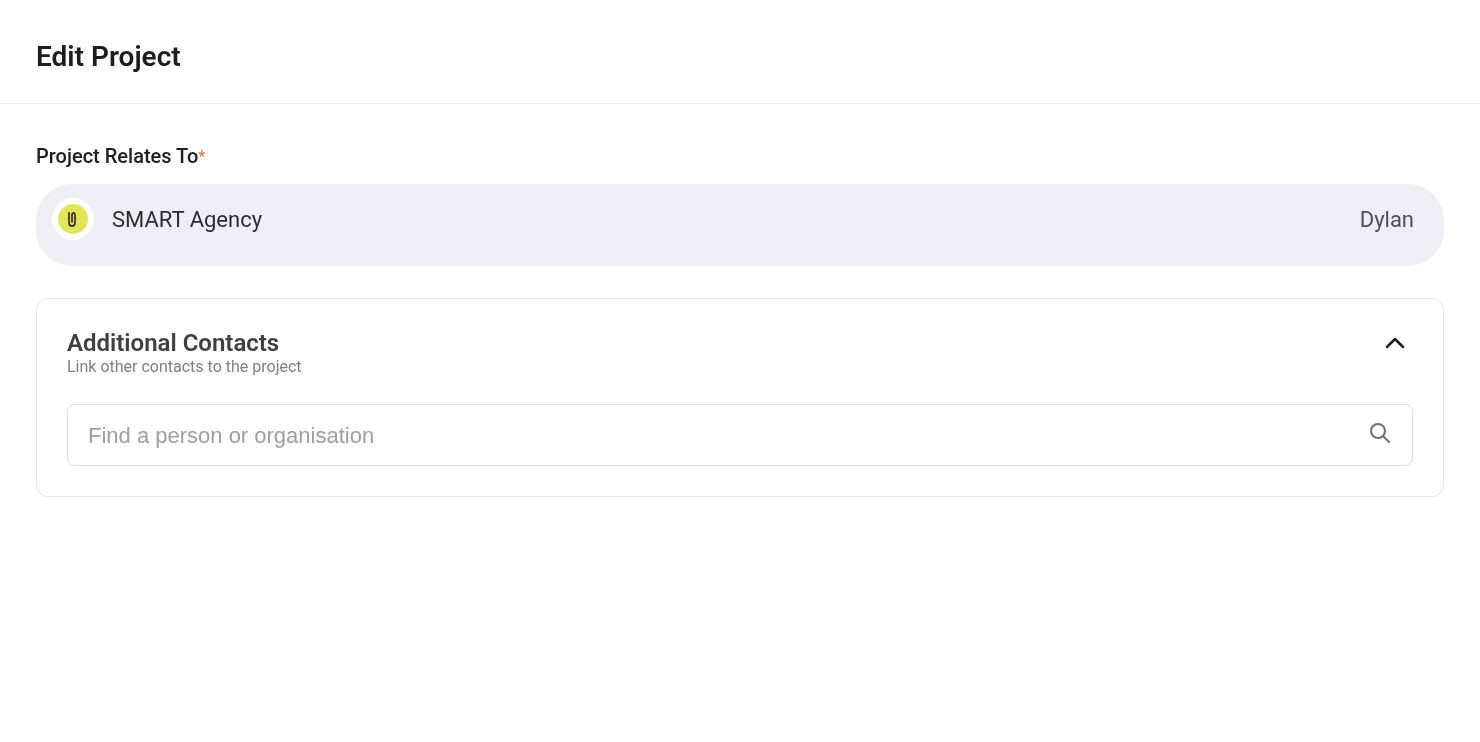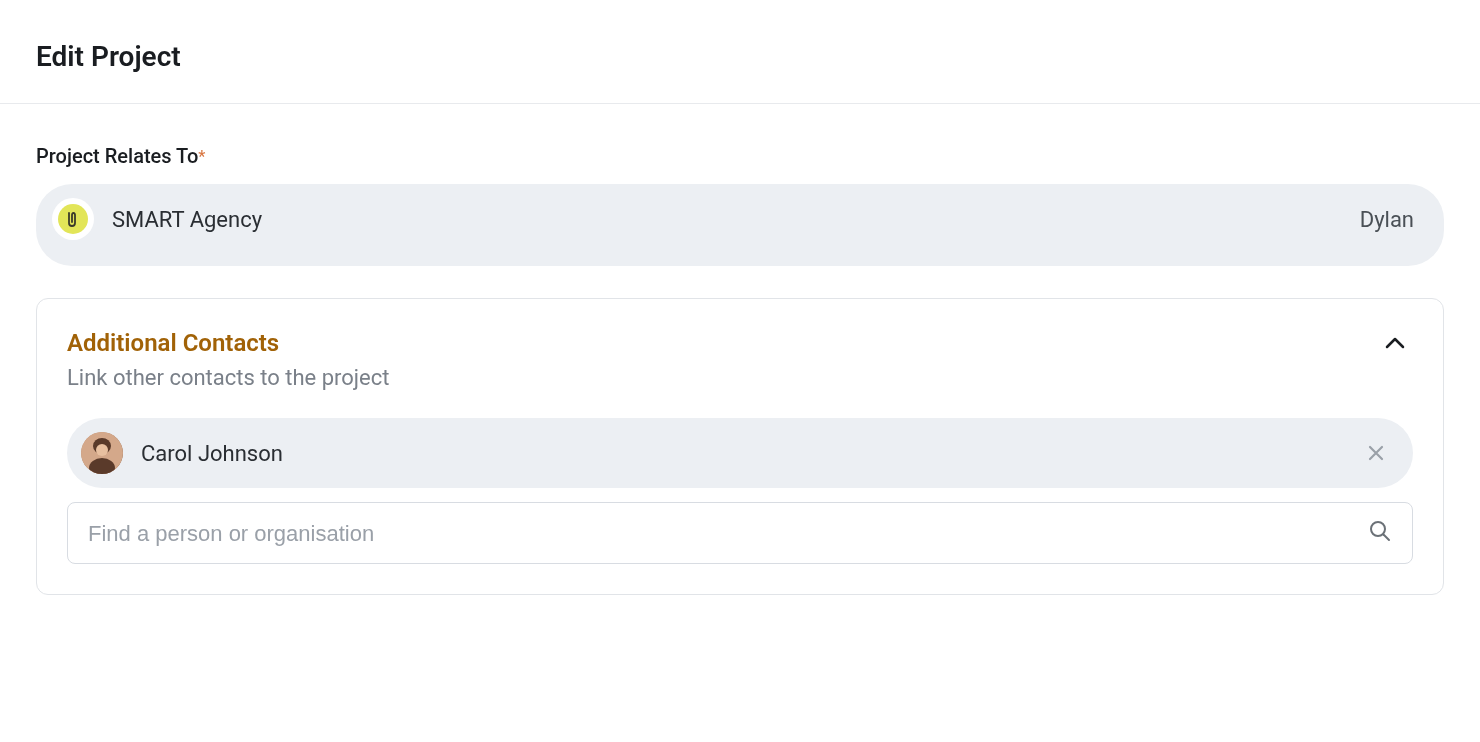--- a/index.html
+++ b/index.html
@@ -90,25 +90,24 @@
     }
     .card-header {
       display: flex;
       align-items: flex-start;
       justify-content: space-between;
       margin-bottom: 28px;
     }
     .card-title {
       font-size: 24px;
       font-weight: 600;
-      color: #a16207;
-      margin-bottom: 8px;
+      color: #404040;
     }
     .card-subtitle {
-      font-size: 22px;
+      font-size: 16px;
       color: #7a8089;
       font-weight: 400;
     }
     .chevron-btn {
       cursor: pointer;
       padding: 8px;
       display: flex;
       align-items: center;
       justify-content: center;
     }
@@ -217,38 +216,20 @@
         <div class="card-subtitle">Link other contacts to the project</div>
       </div>
       <div class="chevron-btn">
         <svg width="20" height="12" viewBox="0 0 20 12" fill="none">
           <path d="M2 10 L10 2 L18 10" stroke="#1a1d21" stroke-width="2.5" fill="none" stroke-linecap="round" stroke-linejoin="round"></path>
         </svg>
       </div>
     </div>
 
 
-    <div class="contact-pill">
-      <div class="contact-left">
-        <div class="contact-avatar avatar-2">
-          <svg width="42" height="42" viewBox="0 0 42 42">
-            <circle cx="21" cy="21" r="21" fill="#d4a88a"></circle>
-            <ellipse cx="21" cy="14" rx="9" ry="8" fill="#5a3a2a"></ellipse>
-            <circle cx="21" cy="18" r="6" fill="#e8c0a0"></circle>
-            <ellipse cx="21" cy="36" rx="13" ry="10" fill="#5a3a2a"></ellipse>
-          </svg>
-        </div>
-        <span class="contact-name">Carol Johnson</span>
-      </div>
-      <div class="remove-btn">
-        <svg width="18" height="18" viewBox="0 0 18 18">
-          <path d="M3 3 L15 15 M15 3 L3 15" stroke="#9aa0a8" stroke-width="2.2" stroke-linecap="round"></path>
-        </svg>
-      </div>
-    </div>
 
     <div class="search-row">
       <input class="search-input" type="text" placeholder="Find a person or organisation" style="">
       <div class="search-icon">
         <svg width="24" height="24" viewBox="0 0 24 24" fill="none">
           <circle cx="10" cy="10" r="7" stroke="#6b7177" stroke-width="2"></circle>
           <line x1="15.5" y1="15.5" x2="21" y2="21" stroke="#6b7177" stroke-width="2" stroke-linecap="round"></line>
         </svg>
       </div>
     </div>

